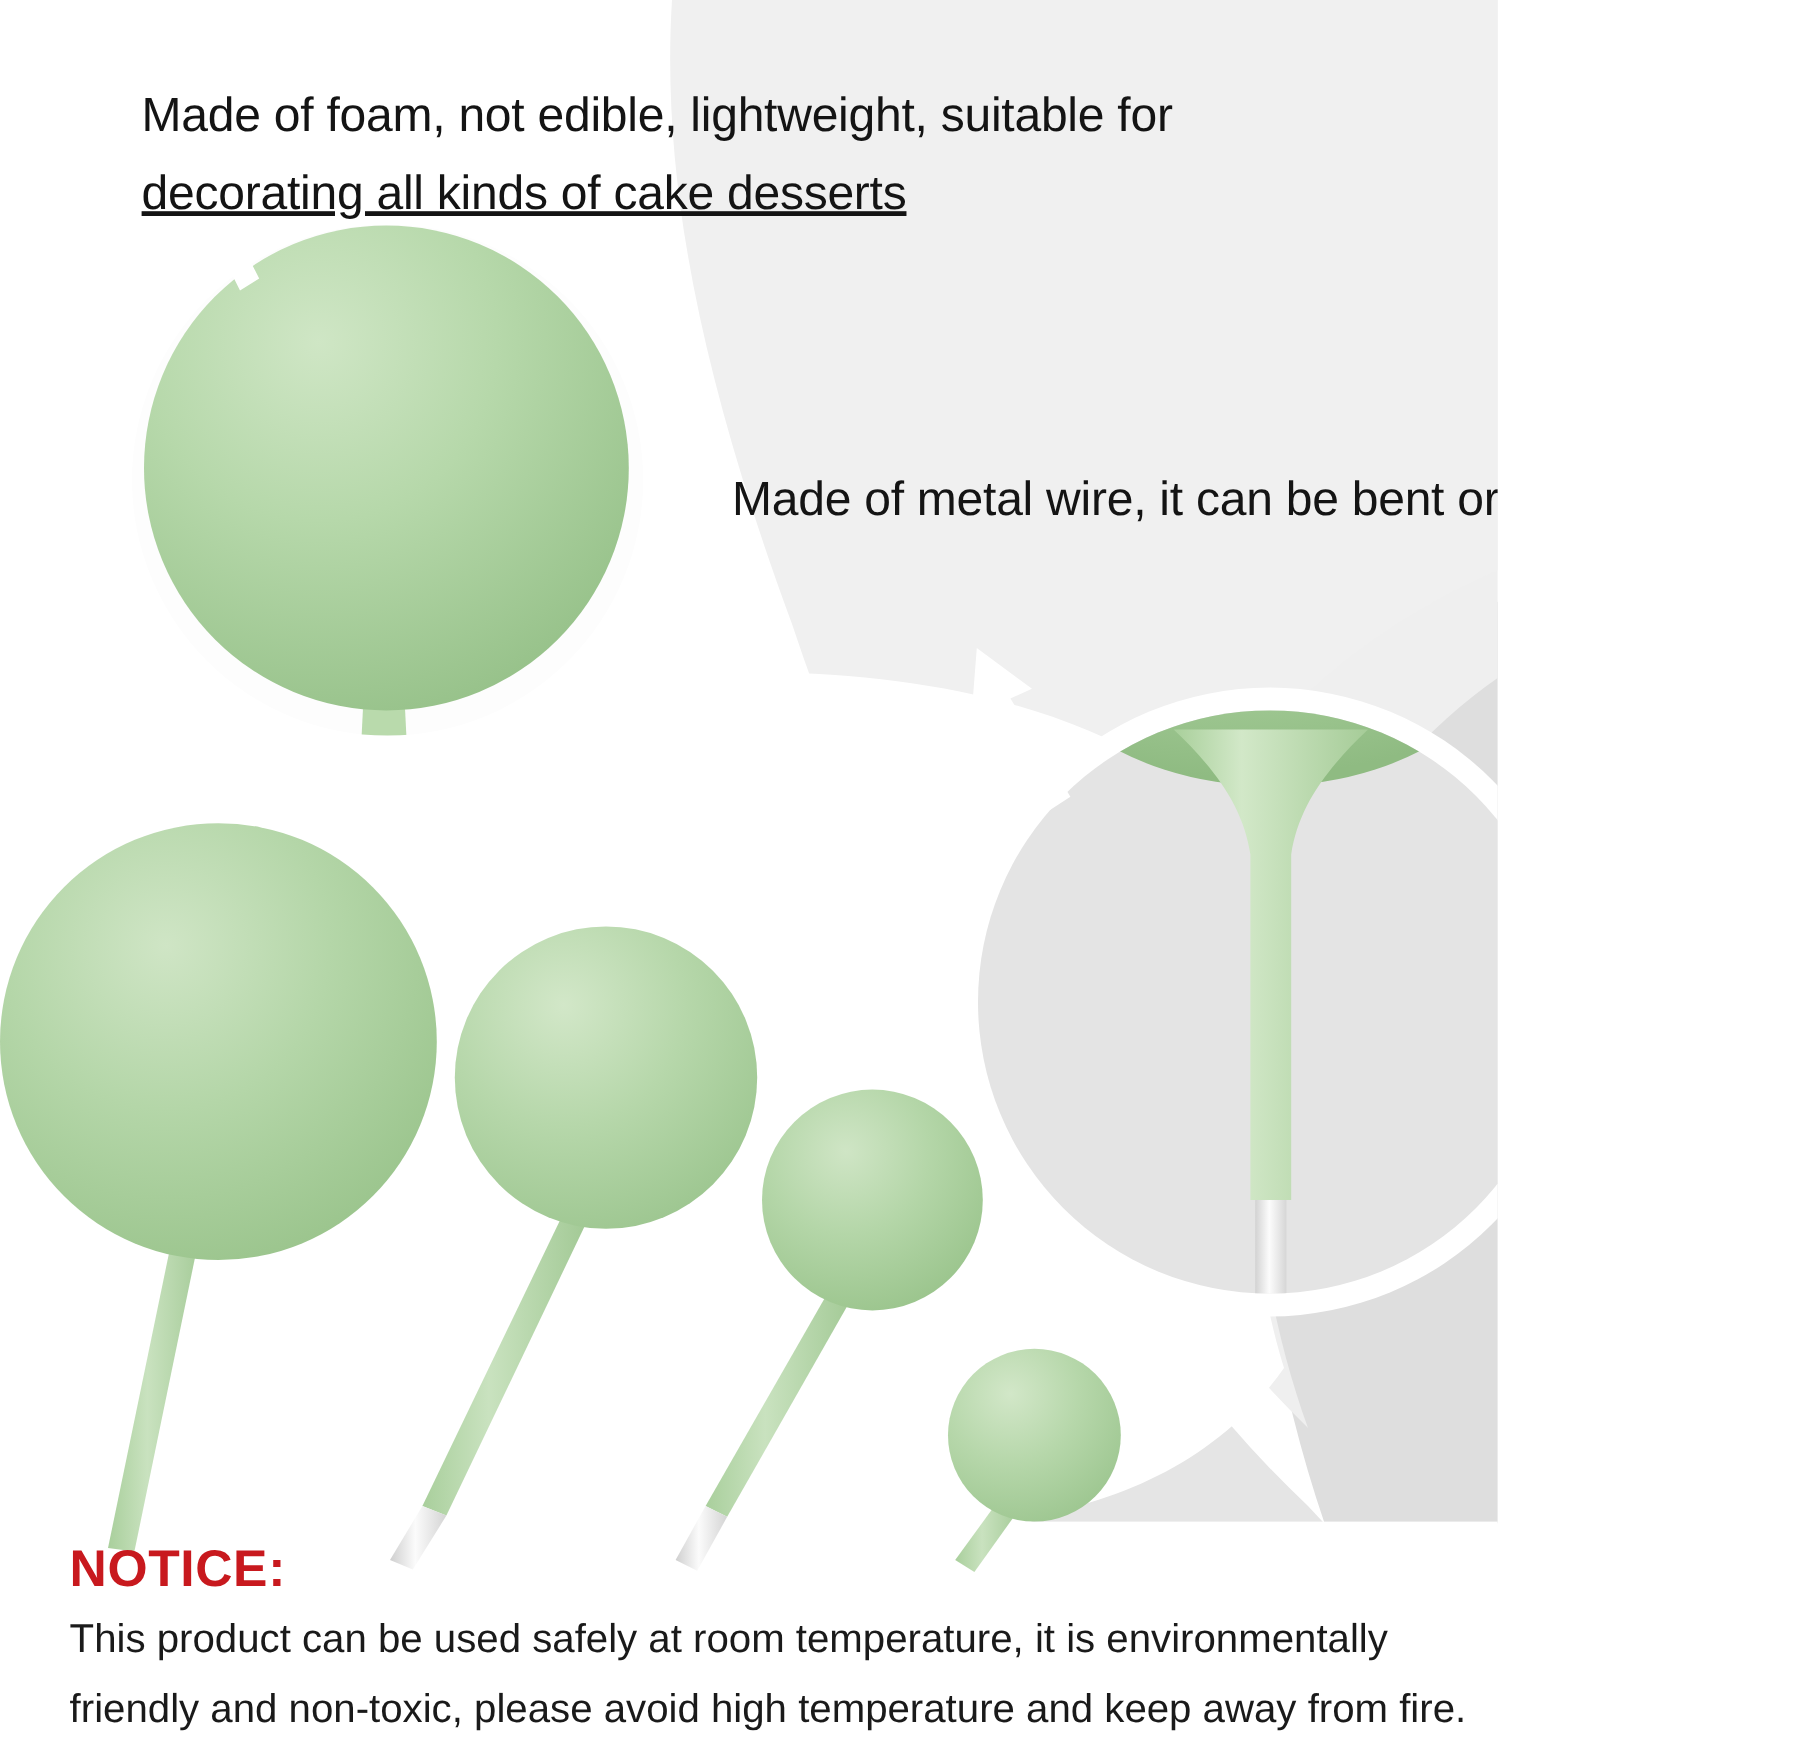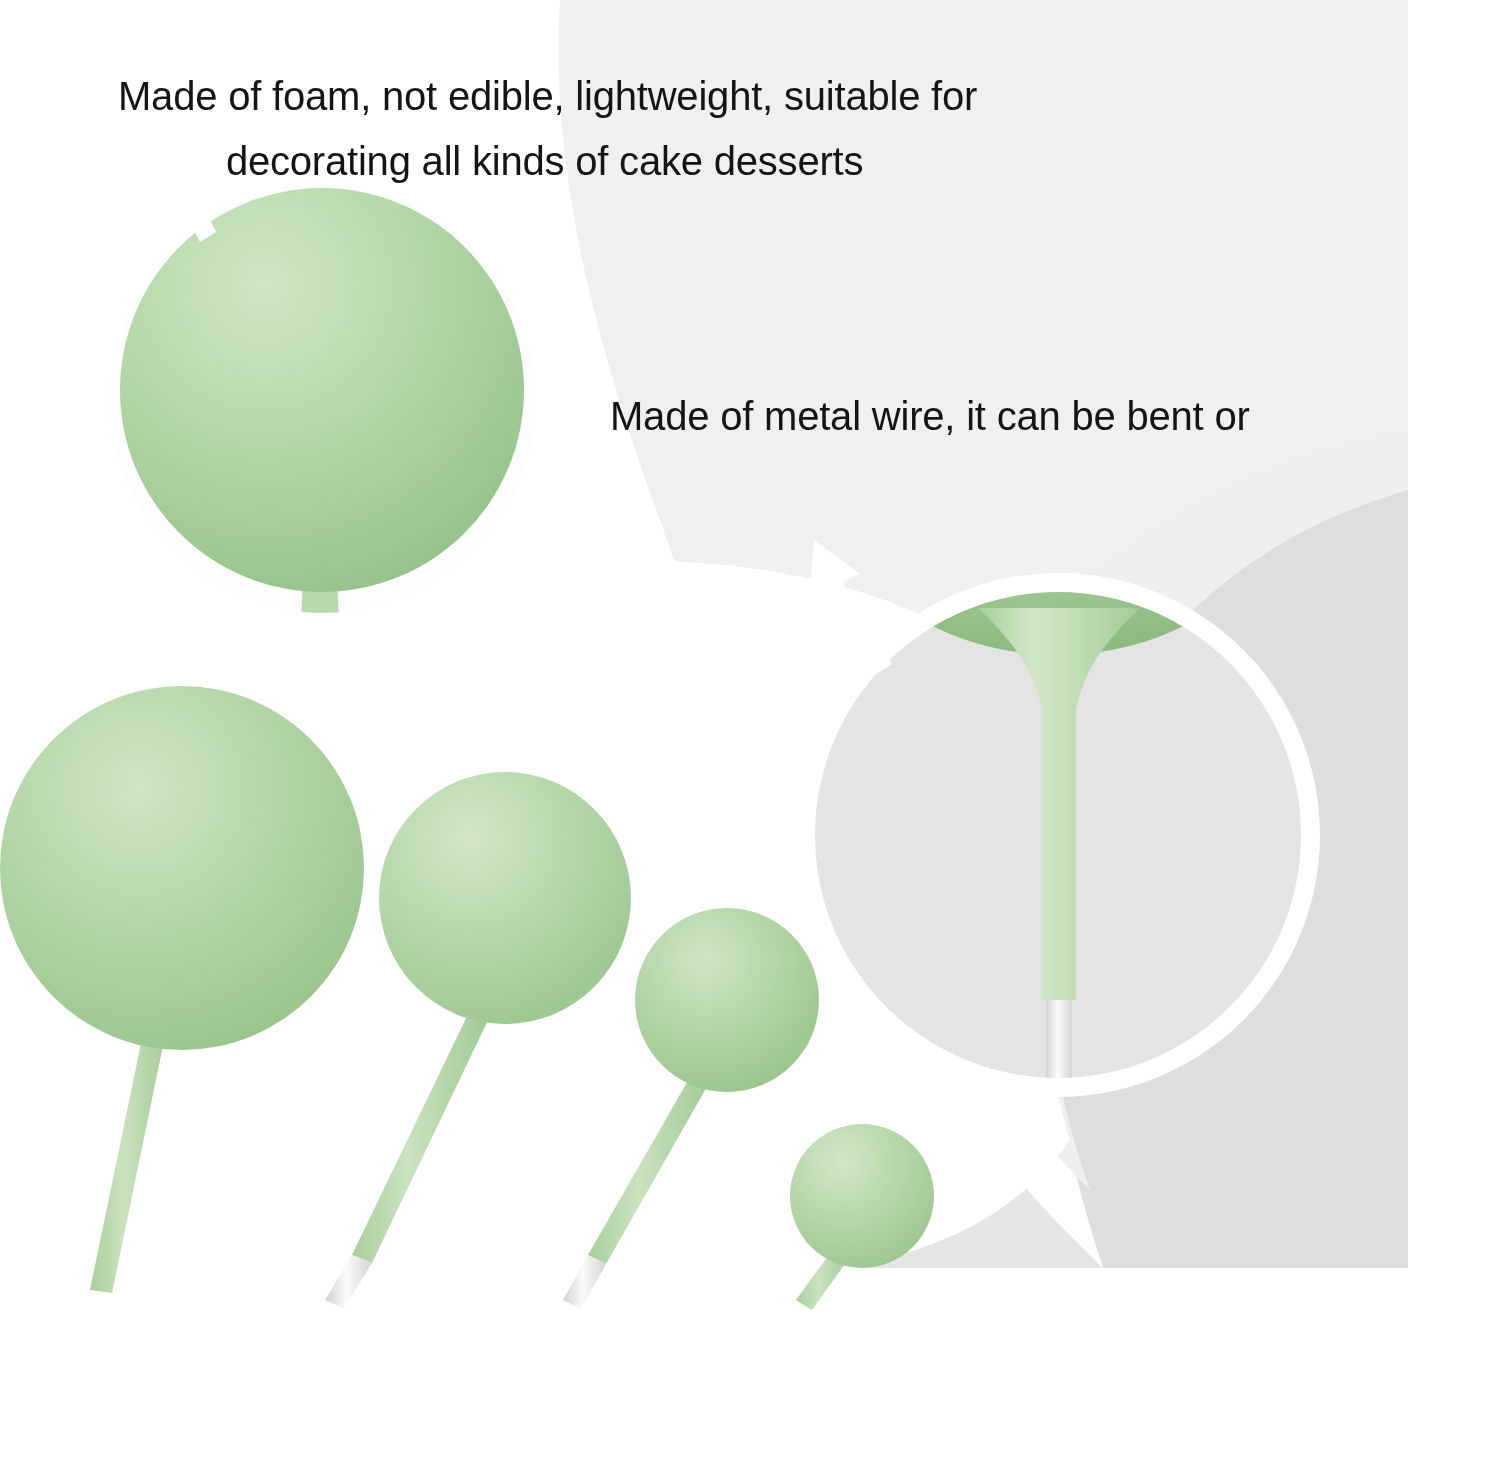--- a/index.html
+++ b/index.html
@@ -5,42 +5,42 @@
   * { margin:0; padding:0; box-sizing:border-box; }
   html,body { background:#fff; }
   body {
     font-family:"Liberation Sans","DejaVu Sans",sans-serif;
     width:1500px; height:1458px;
     position:relative; overflow:hidden;
   }
 
   #stage {
     position:absolute; left:0; top:0;
-    width:1408px; height:1458px;
+    width:1248px; height:1458px;
     background:#ffffff;
     overflow:hidden;
   }
 
   
   .bg-layer { position:absolute; left:0; top:0; width:1500px; height:1458px; overflow:hidden; }
   .bg-svg { position:absolute; left:0; top:0; }
 
   
   .callout {
     position:absolute;
     color:#141414;
     font-size:40px;
     line-height:1.62;
     letter-spacing:-0.2px;
     white-space:nowrap;
   }
   .callout .ln { display:block; }
 
   .callout-foam { left:118px; top:64px; text-align:left; }
-  .callout-foam .ln2 { text-align:center; padding-right:6px; }
+  .callout-foam .ln2 { text-align:left; padding-right:6px;text-decoration:underline; }
   .callout-wire { left:610px; top:384px; text-align:left; }
 
   
   .arrow-svg { position:absolute; }
 
   
   .notice {
     position:absolute;
     left:58px; top:1284px;
     width:1400px;
@@ -244,14 +244,21 @@
 
   <div class="callout callout-foam">
     <span class="ln ln1">Made of foam, not edible, lightweight, suitable for</span>
     <span class="ln ln2">decorating all kinds of cake desserts</span>
   </div>
 
   <div class="callout callout-wire">
     <span class="ln">Made of metal wire, it can be bent or</span>
   </div>
 
+  <div class="notice">
+    <div class="notice-title">NOTICE:</div>
+    <div class="notice-body">
+      <span class="ln">This product can be used safely at room temperature, it is environmentally</span>
+      <span class="ln">friendly and non-toxic, please avoid high temperature and keep away from fire.</span>
+    </div>
+  </div>
 
 </div>
 
 </body></html>

